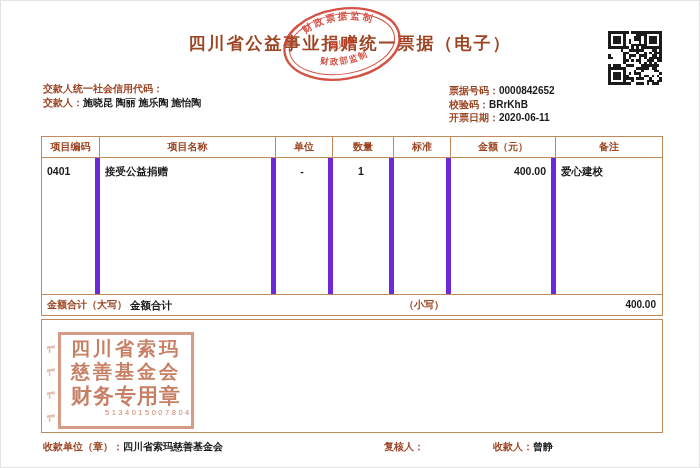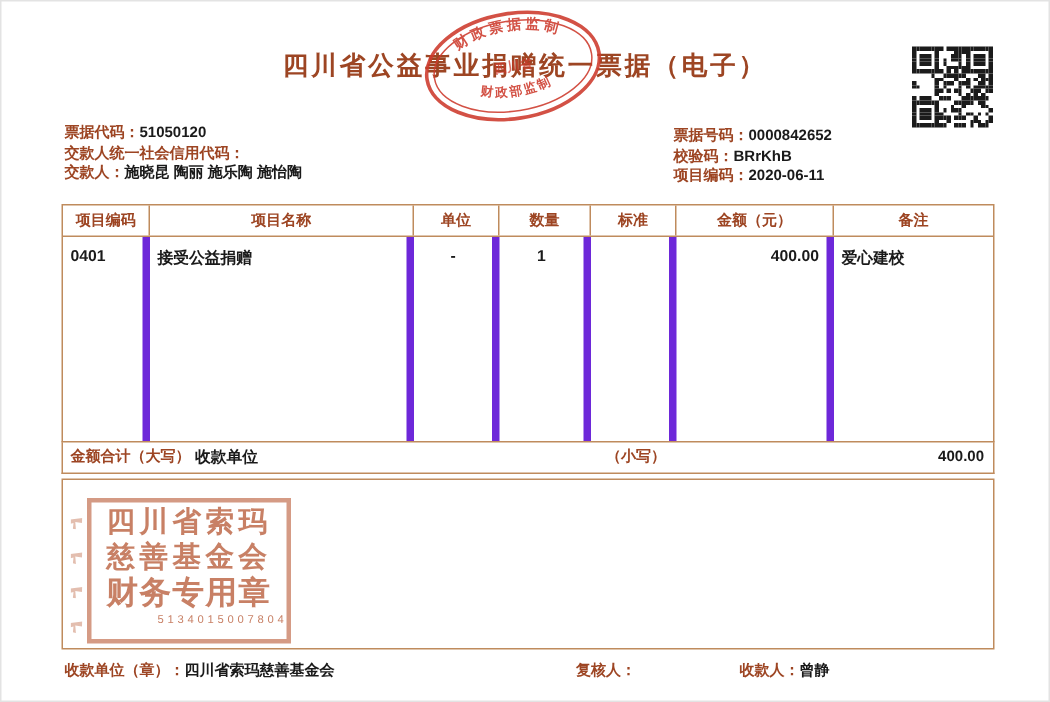--- a/index.html
+++ b/index.html
@@ -541,39 +541,36 @@
       <div class="on"></div>
       <div></div>
       <div class="on"></div>
       <div class="on"></div>
       <div class="on"></div>
       <div></div>
     </div>
 
   <div class="info info-left">
     <div>
-      <span class="lbl">票据代码：</span><span class="val">51050120</span>
-    </div>
-    <div>
       <span class="lbl">交款人统一社会信用代码：</span><span class="val"></span>
     </div>
     <div>
       <span class="lbl">交款人：</span><span class="val">施晓昆 陶丽 施乐陶 施怡陶</span>
     </div>
   </div>
 
   <div class="info info-right">
     <div>
       <span class="lbl">票据号码：</span><span class="val">0000842652</span>
     </div>
     <div>
       <span class="lbl">校验码：</span><span class="val">BRrKhB</span>
     </div>
     <div>
-      <span class="lbl">项目编码：</span><span class="val">2020-06-11</span>
+      <span class="lbl">开票日期：</span><span class="val">2020-06-11</span>
     </div>
   </div>
 
   <div class="tbl">
     <div class="hdr">
       <div class="c w0">项目编码</div>
       <div class="c w1">项目名称</div>
       <div class="c w2">单位</div>
       <div class="c w3">数量</div>
       <div class="c w4">标准</div>
@@ -584,21 +581,21 @@
       <div class="c w0 ta-l">0401</div>
       <div class="c w1 ta-l">接受公益捐赠</div>
       <div class="c w2 ta-c">-</div>
       <div class="c w3 ta-c">1</div>
       <div class="c w4 ta-c"></div>
       <div class="c w5 ta-r">400.00</div>
       <div class="c w6 ta-l">爱心建校</div>
     </div>
     <div class="sumrow">
       <span class="big-label lbl">金额合计（大写）</span>
-      <span class="words">收款单位</span>
+      <span class="words">金额合计</span>
       <span class="small-label lbl">（小写）</span>
       <span class="amount">400.00</span>
     </div>
   </div>
 
   <div class="lower-box">
     <div class="side-marks">
         <i></i>
         <i></i>
         <i></i>

